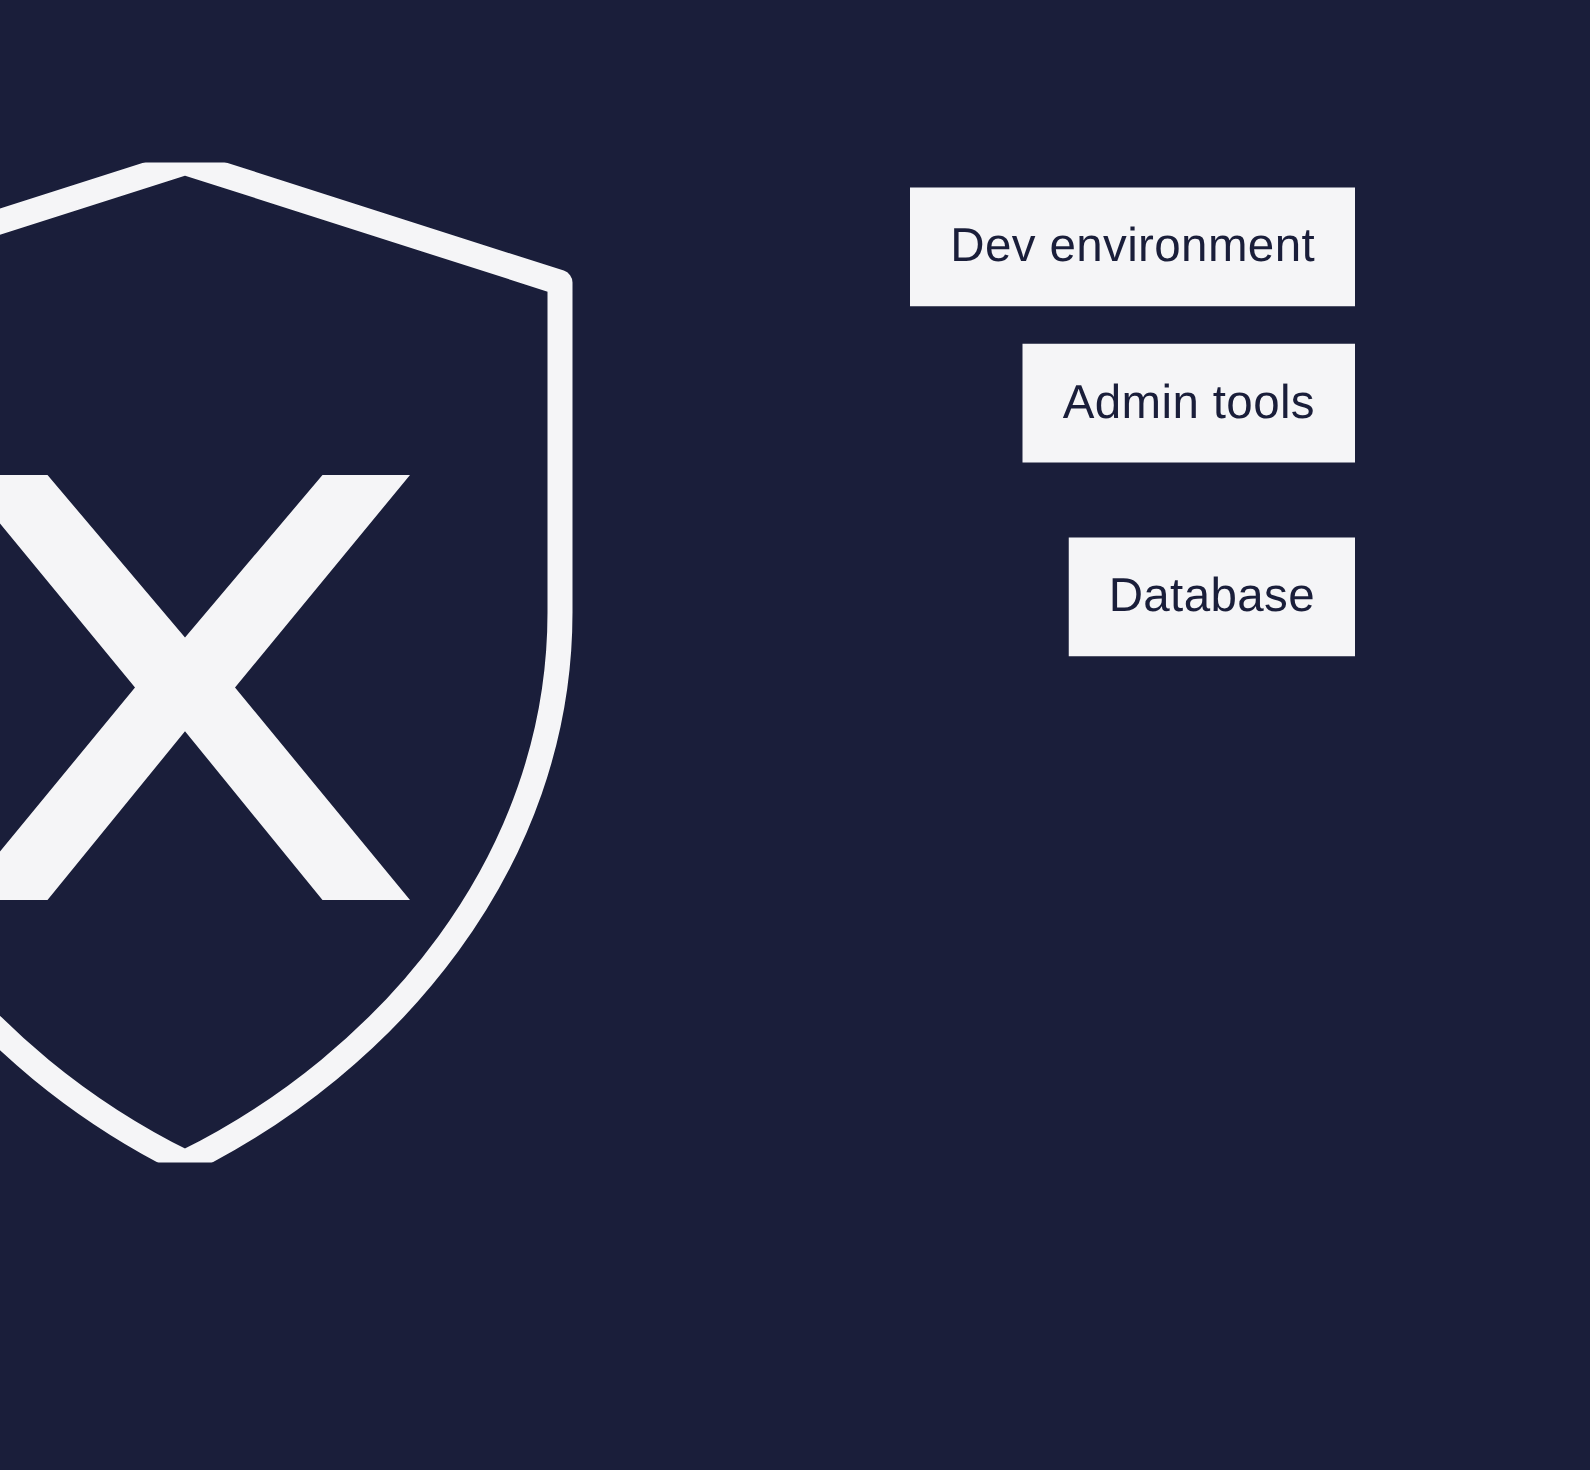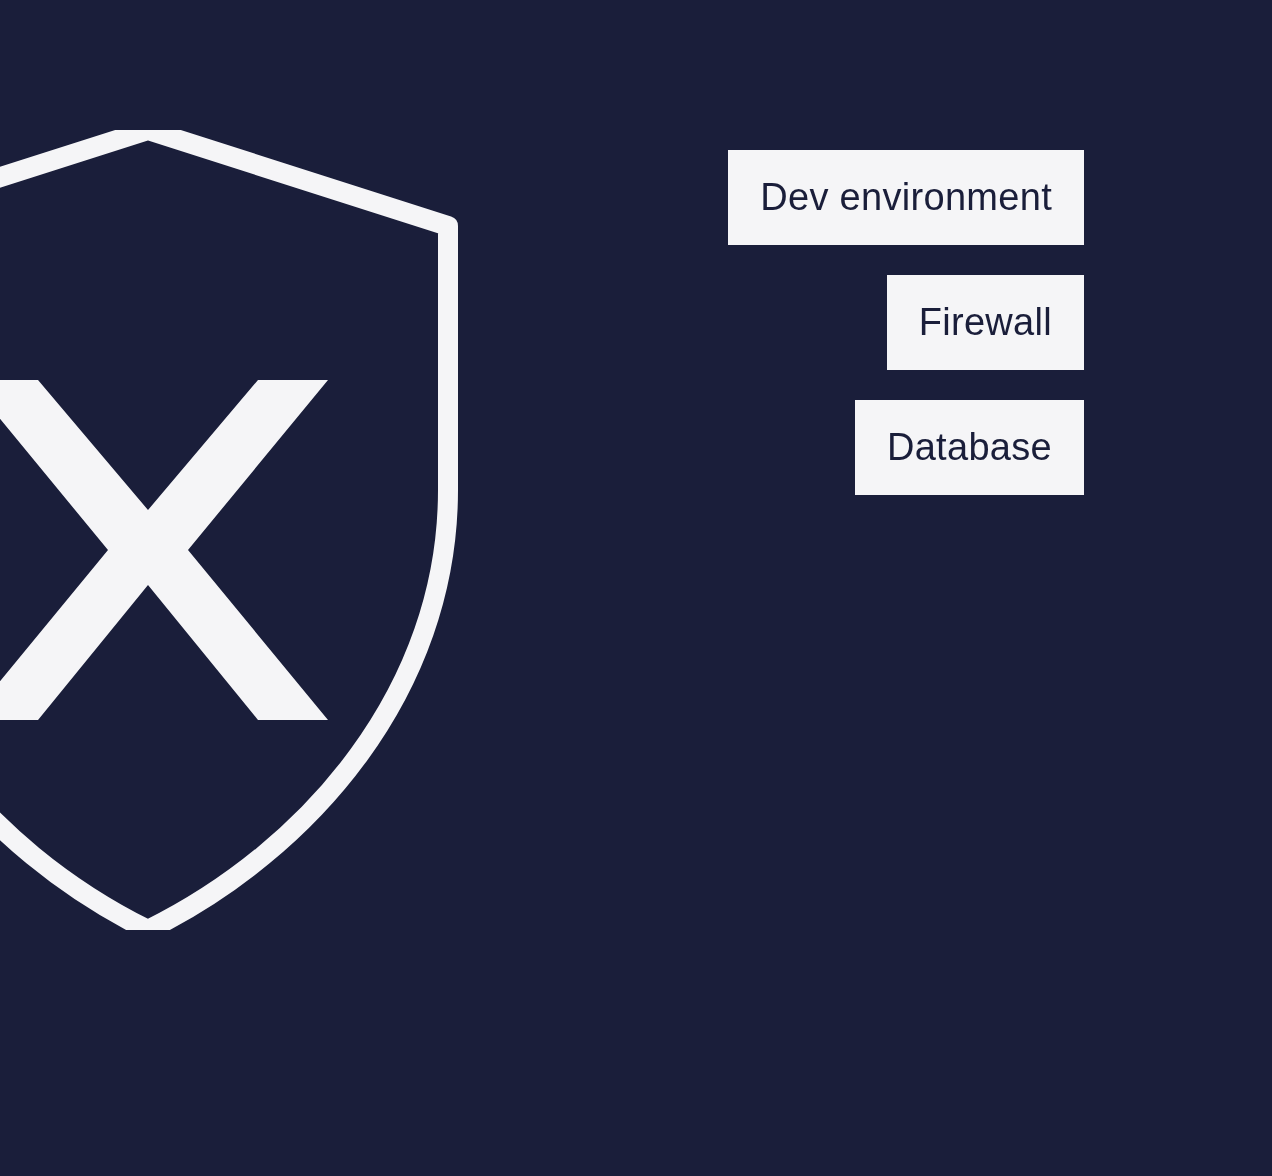--- a/index.html
+++ b/index.html
@@ -60,18 +60,20 @@
       <path d="M -180 -150 L -110 -150 L 0 -20 L 110 -150 L 180 -150 L 40 20 L 180 190 L 110 190 L 0 55 L -110 190 L -180 190 L -40 20 Z" fill="#f5f5f7"></path>
     </g>
   </svg>
 </div>
 
 <div class="tags-container">
   <div class="tag-row">
     <div class="tag">Dev environment</div>
   </div>
   <div class="tag-row">
-    <div class="tag">Firewall</div>
+    <div class="tag">Admin tools</div>
+  </div>
+  <div class="tag-row">
   </div>
   <div class="tag-row">
     <div class="tag">Database</div>
   </div>
 </div>
 
 </body></html>

